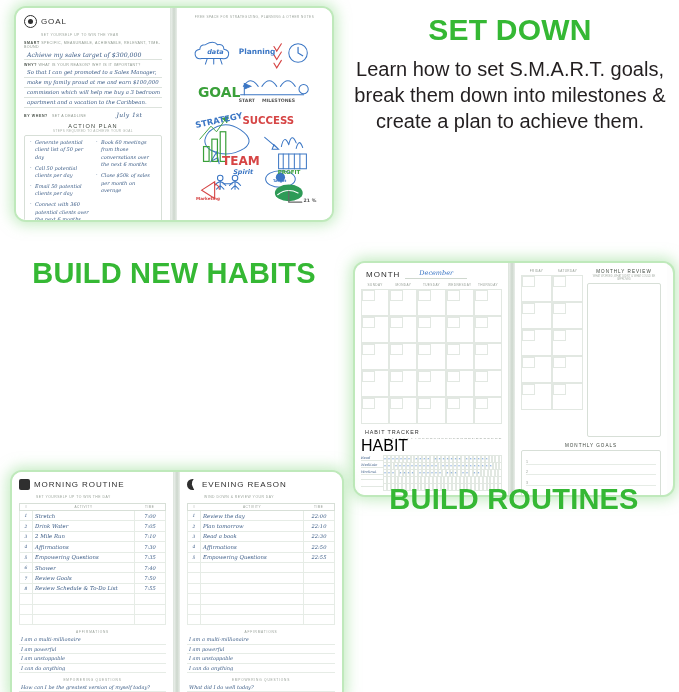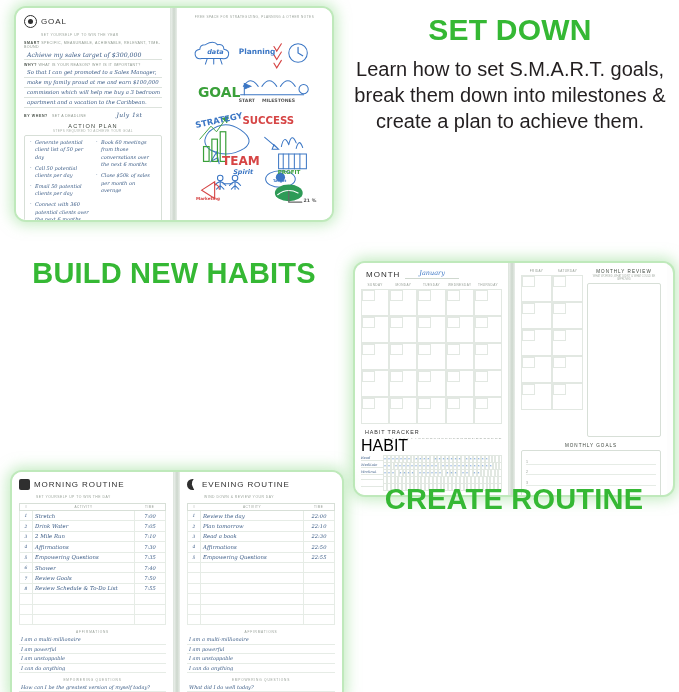--- a/index.html
+++ b/index.html
@@ -307,21 +307,21 @@
 
   <div class="feature" id="f-habits">
     <h2>BUILD NEW HABITS</h2>
   </div>
 
   <div class="spread" id="spread-month">
     <div class="page left">
       <div class="mo-head">
         <span class="calicon"></span>
         <h3 style="margin:0;font-size:8px;letter-spacing:1px;color:#2f2f2f;font-weight:normal;">MONTH</h3>
-        <span class="mo-month">January</span>
+        <span class="mo-month">December</span>
       </div>
 
       <div class="cal-grid">
         <div class="cal-dow">SUNDAY</div>
         <div class="cal-dow">MONDAY</div>
         <div class="cal-dow">TUESDAY</div>
         <div class="cal-dow">WEDNESDAY</div>
         <div class="cal-dow">THURSDAY</div>
       </div>
       <div class="cal-grid" id="cal-left">
@@ -711,21 +711,21 @@
           <div class="blk-line hw">What am I excited about?</div>
         </div>
 
     </div>
 
     <div class="gutter"></div>
 
     <div class="page right">
       <div class="pg-title">
         <span class="moon"></span>
-        <h3>EVENING ROUTINE</h3>
+        <h3>EVENING REASON</h3>
       </div>
       <div class="pg-sub">WIND DOWN &amp; REVIEW YOUR DAY</div>
 
       <table class="rt">
         <tbody>
             <tr>
           <th>#</th>
           <th>ACTIVITY</th>
           <th>TIME</th>
         </tr>
@@ -799,16 +799,16 @@
       <div class="blk-title">EMPOWERING QUESTIONS</div>
       <div id="pm-q">
           <div class="blk-line hw">What did I do well today?</div>
           <div class="blk-line hw">What could I have done better?</div>
         </div>
 
     </div>
   </div>
 
   <div class="feature" id="f-routines">
-    <h2>CREATE ROUTINE</h2>
+    <h2>BUILD ROUTINES</h2>
   </div>
 
 </div>
 
 </body></html>

